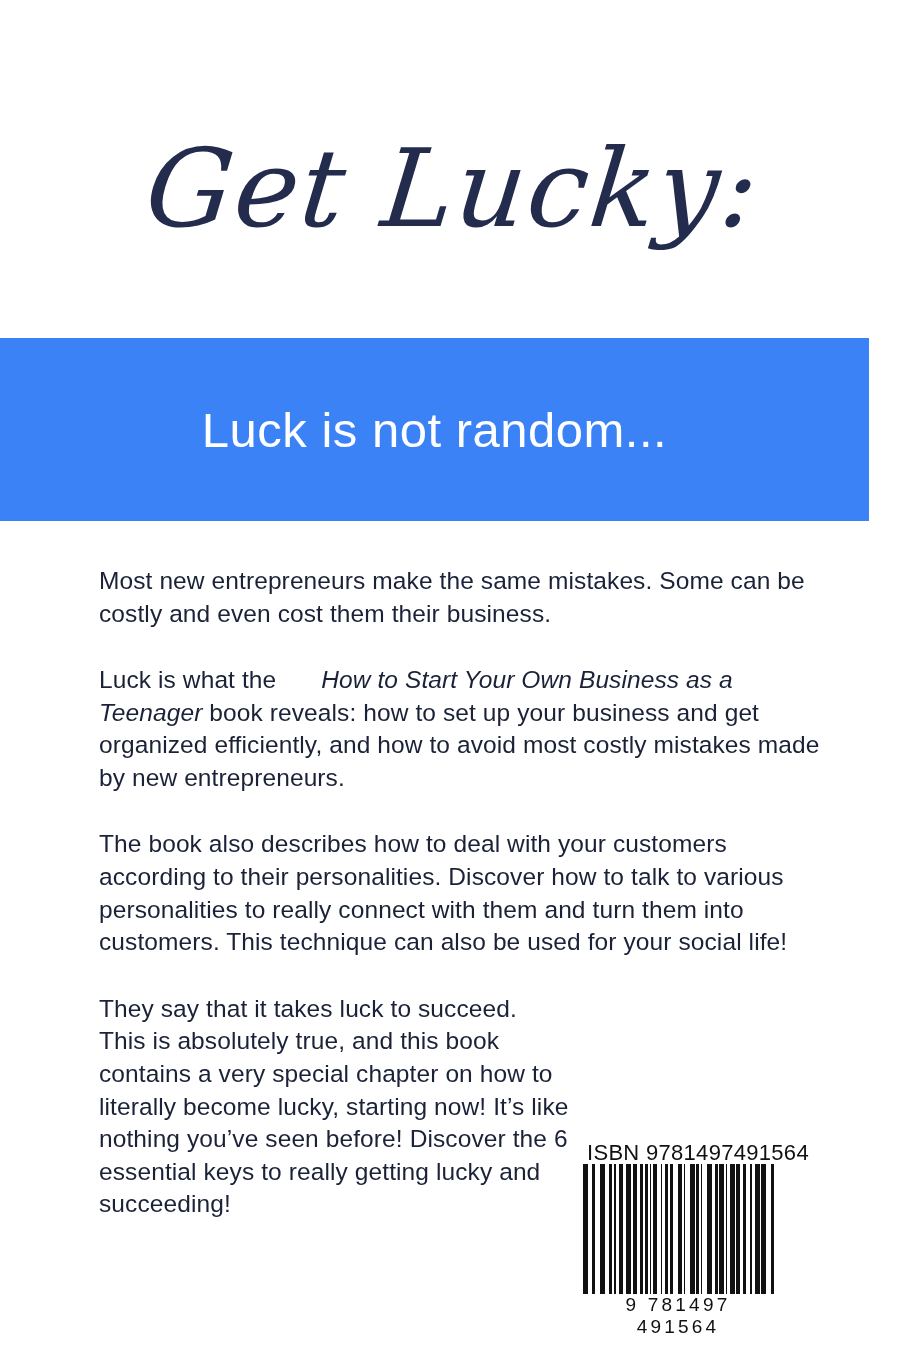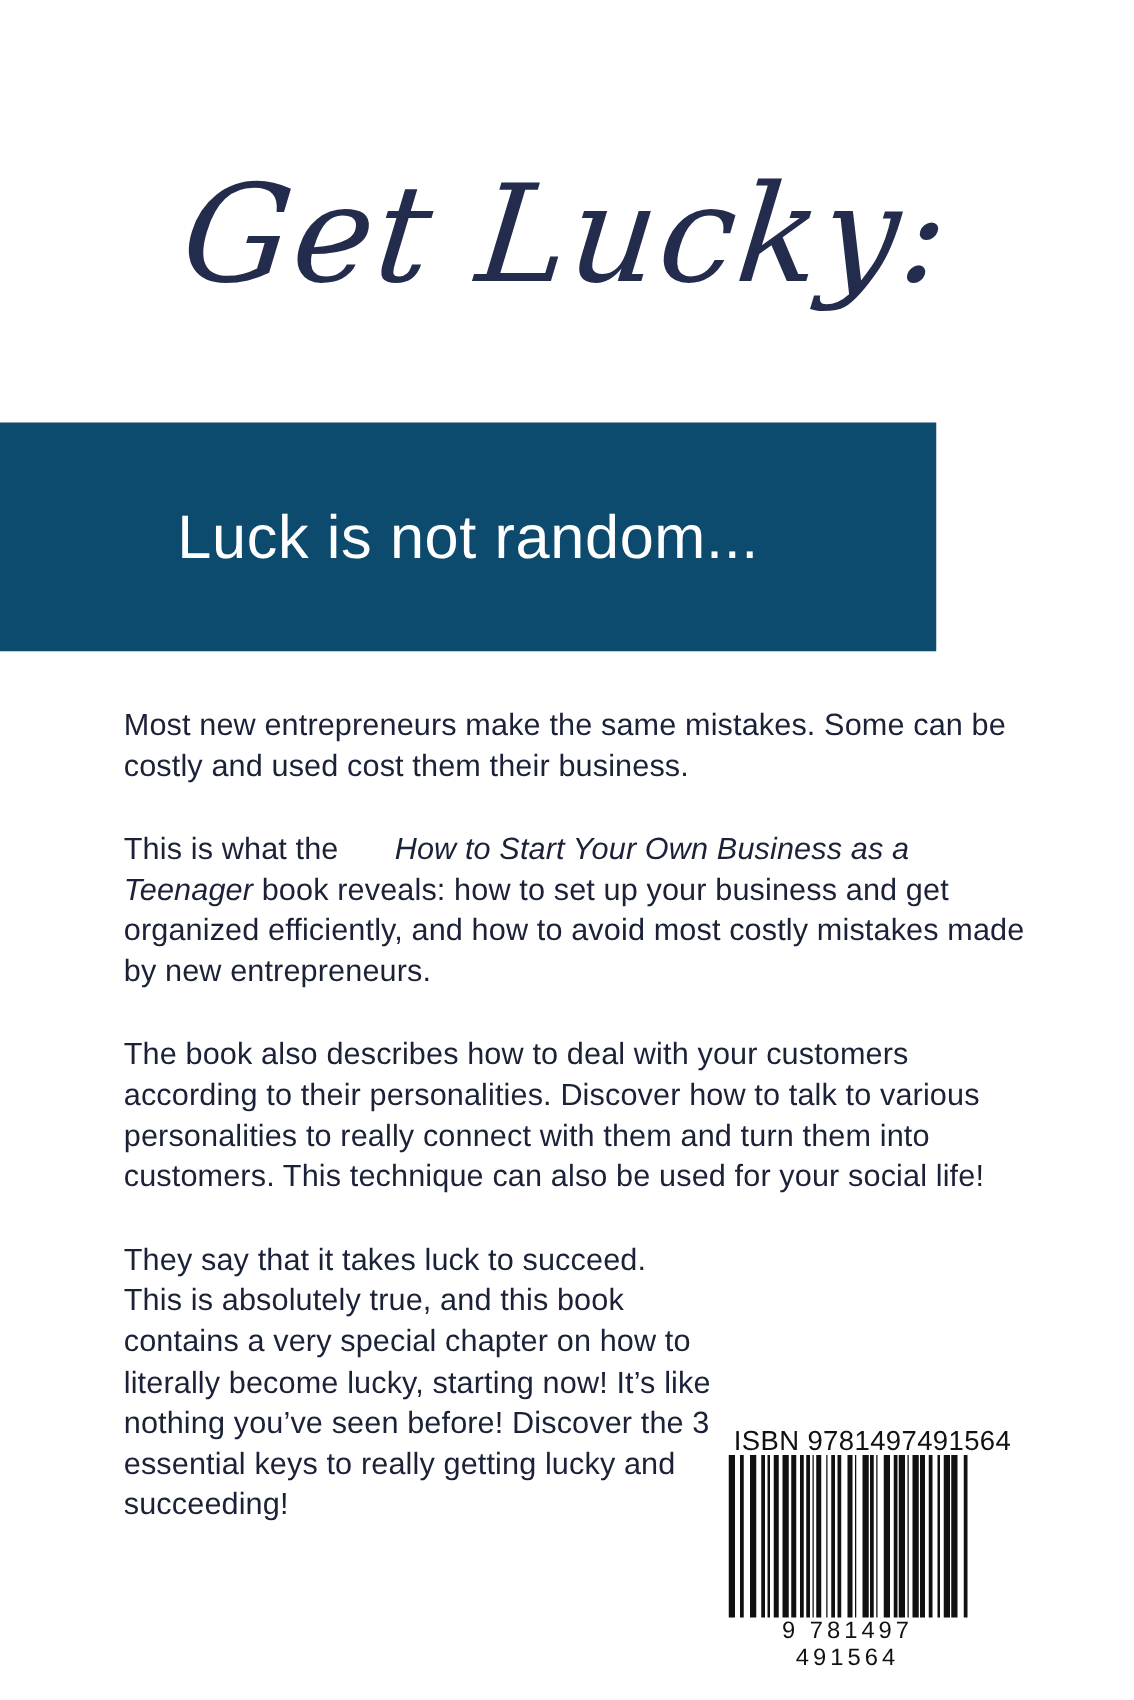--- a/index.html
+++ b/index.html
@@ -38,23 +38,23 @@
     line-height: 1;
     margin-top: 40px;
     white-space: nowrap;
   }
 
   
   .band {
     position: absolute;
     top: 338px;
     left: 0;
-    width: 749px;
+    width: 869px;
     height: 183px;
-    background: #0c4a6e;
+    background: #3b82f6;
     display: flex;
     align-items: center;
     justify-content: center;
   }
   .band-text {
     color: #ffffff;
     font-size: 49px;
     font-weight: 400;
     letter-spacing: 0.5px;
     white-space: nowrap;
@@ -169,24 +169,24 @@
 
 <div class="title-area">
   <div class="book-title">Get Lucky:</div>
 </div>
 
 <div class="band">
   <div class="band-text">Luck is not random...</div>
 </div>
 
 <div class="body-copy">
-  <p><span>Most new entrepreneurs make the same mistakes. Some can be costly and used cost them their business.</span></p>
-  <p><span>This is what the </span><em>How to Start Your Own Business as a Teenager</em><span> book reveals: how to set up your business and get organized efficiently, and how to avoid most costly mistakes made by new entrepreneurs.</span></p>
+  <p><span>Most new entrepreneurs make the same mistakes. Some can be costly and even cost them their business.</span></p>
+  <p><span>Luck is what the </span><em>How to Start Your Own Business as a Teenager</em><span> book reveals: how to set up your business and get organized efficiently, and how to avoid most costly mistakes made by new entrepreneurs.</span></p>
   <p><span>The book also describes how to deal with your customers according to their personalities. Discover how to talk to various personalities to really connect with them and turn them into customers. This technique can also be used for your social life!</span></p>
-  <p class="para-last"><span>They say that it takes luck to succeed. This is absolutely true, and this book contains a very special chapter on how to literally become lucky, starting now! It’s like nothing you’ve seen before! Discover the 3 essential keys to really getting lucky and succeeding!</span></p>
+  <p class="para-last"><span>They say that it takes luck to succeed. This is absolutely true, and this book contains a very special chapter on how to literally become lucky, starting now! It’s like nothing you’ve seen before! Discover the 6 essential keys to really getting lucky and succeeding!</span></p>
 </div>
 
 <div class="barcode-zone">
   <div class="isbn-text">ISBN 9781497491564</div>
   <div class="ean-main">
     <div class="bars" id="ean-main-bars">
         <div class="bar" style="left: 0px; width: 4.65px;"></div>
         <div class="bar" style="left: 9.3px; width: 3.1px;"></div>
         <div class="bar" style="left: 17.05px; width: 4.65px;"></div>
         <div class="bar" style="left: 26.35px; width: 3.1px;"></div>

